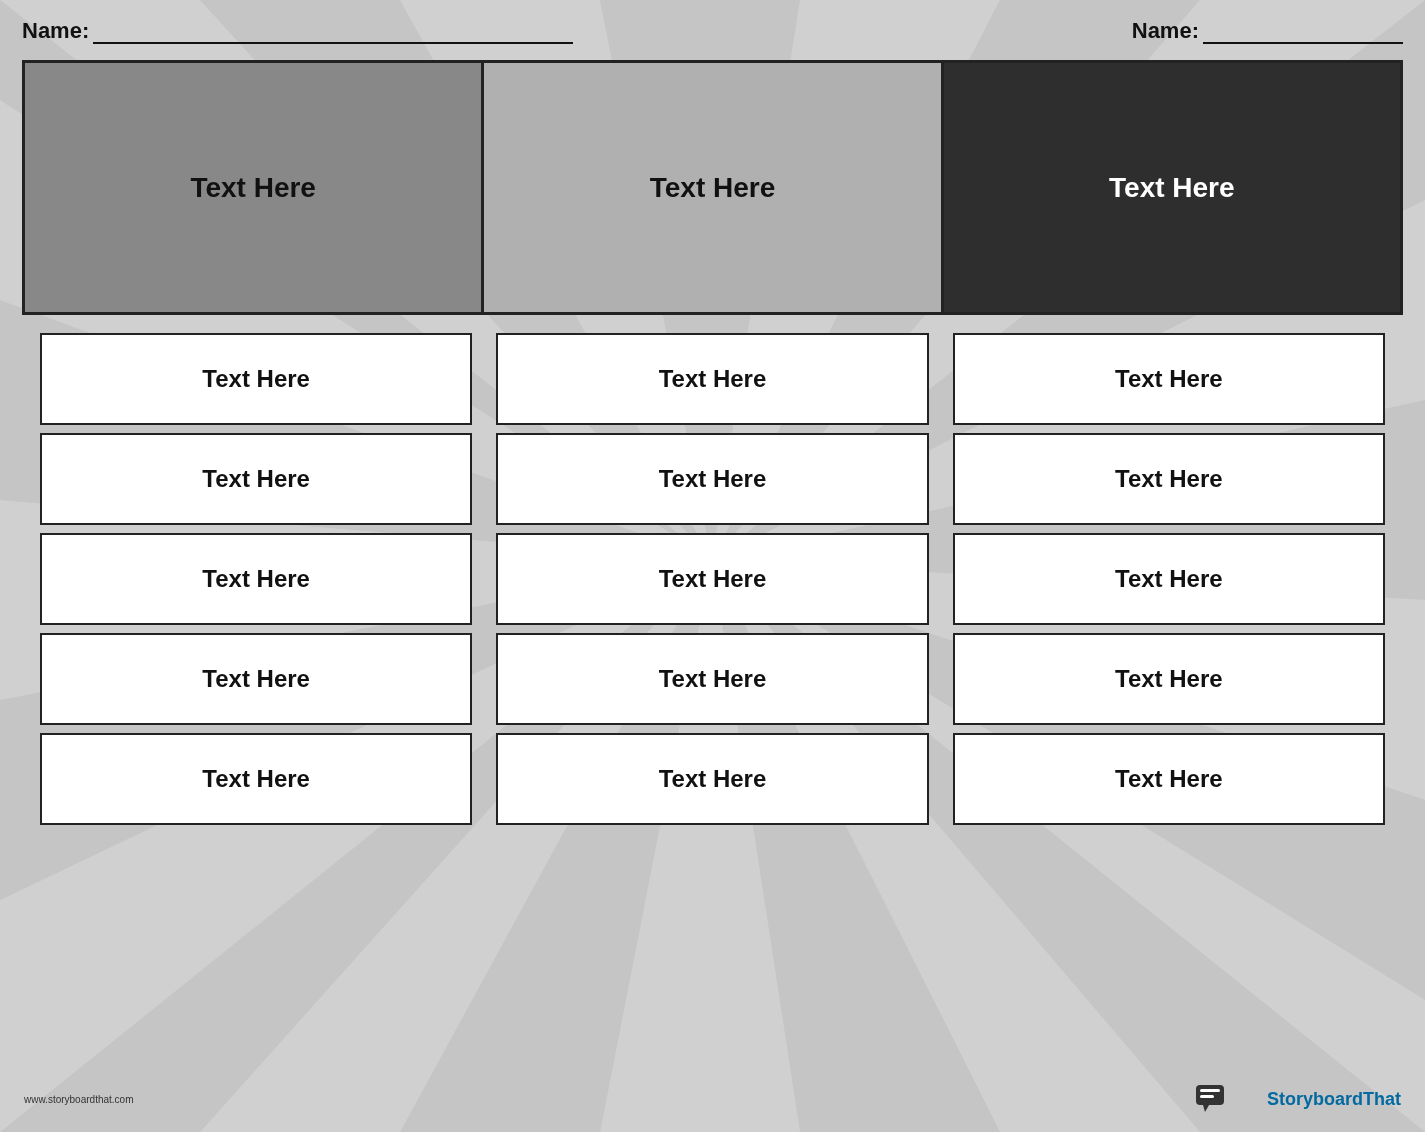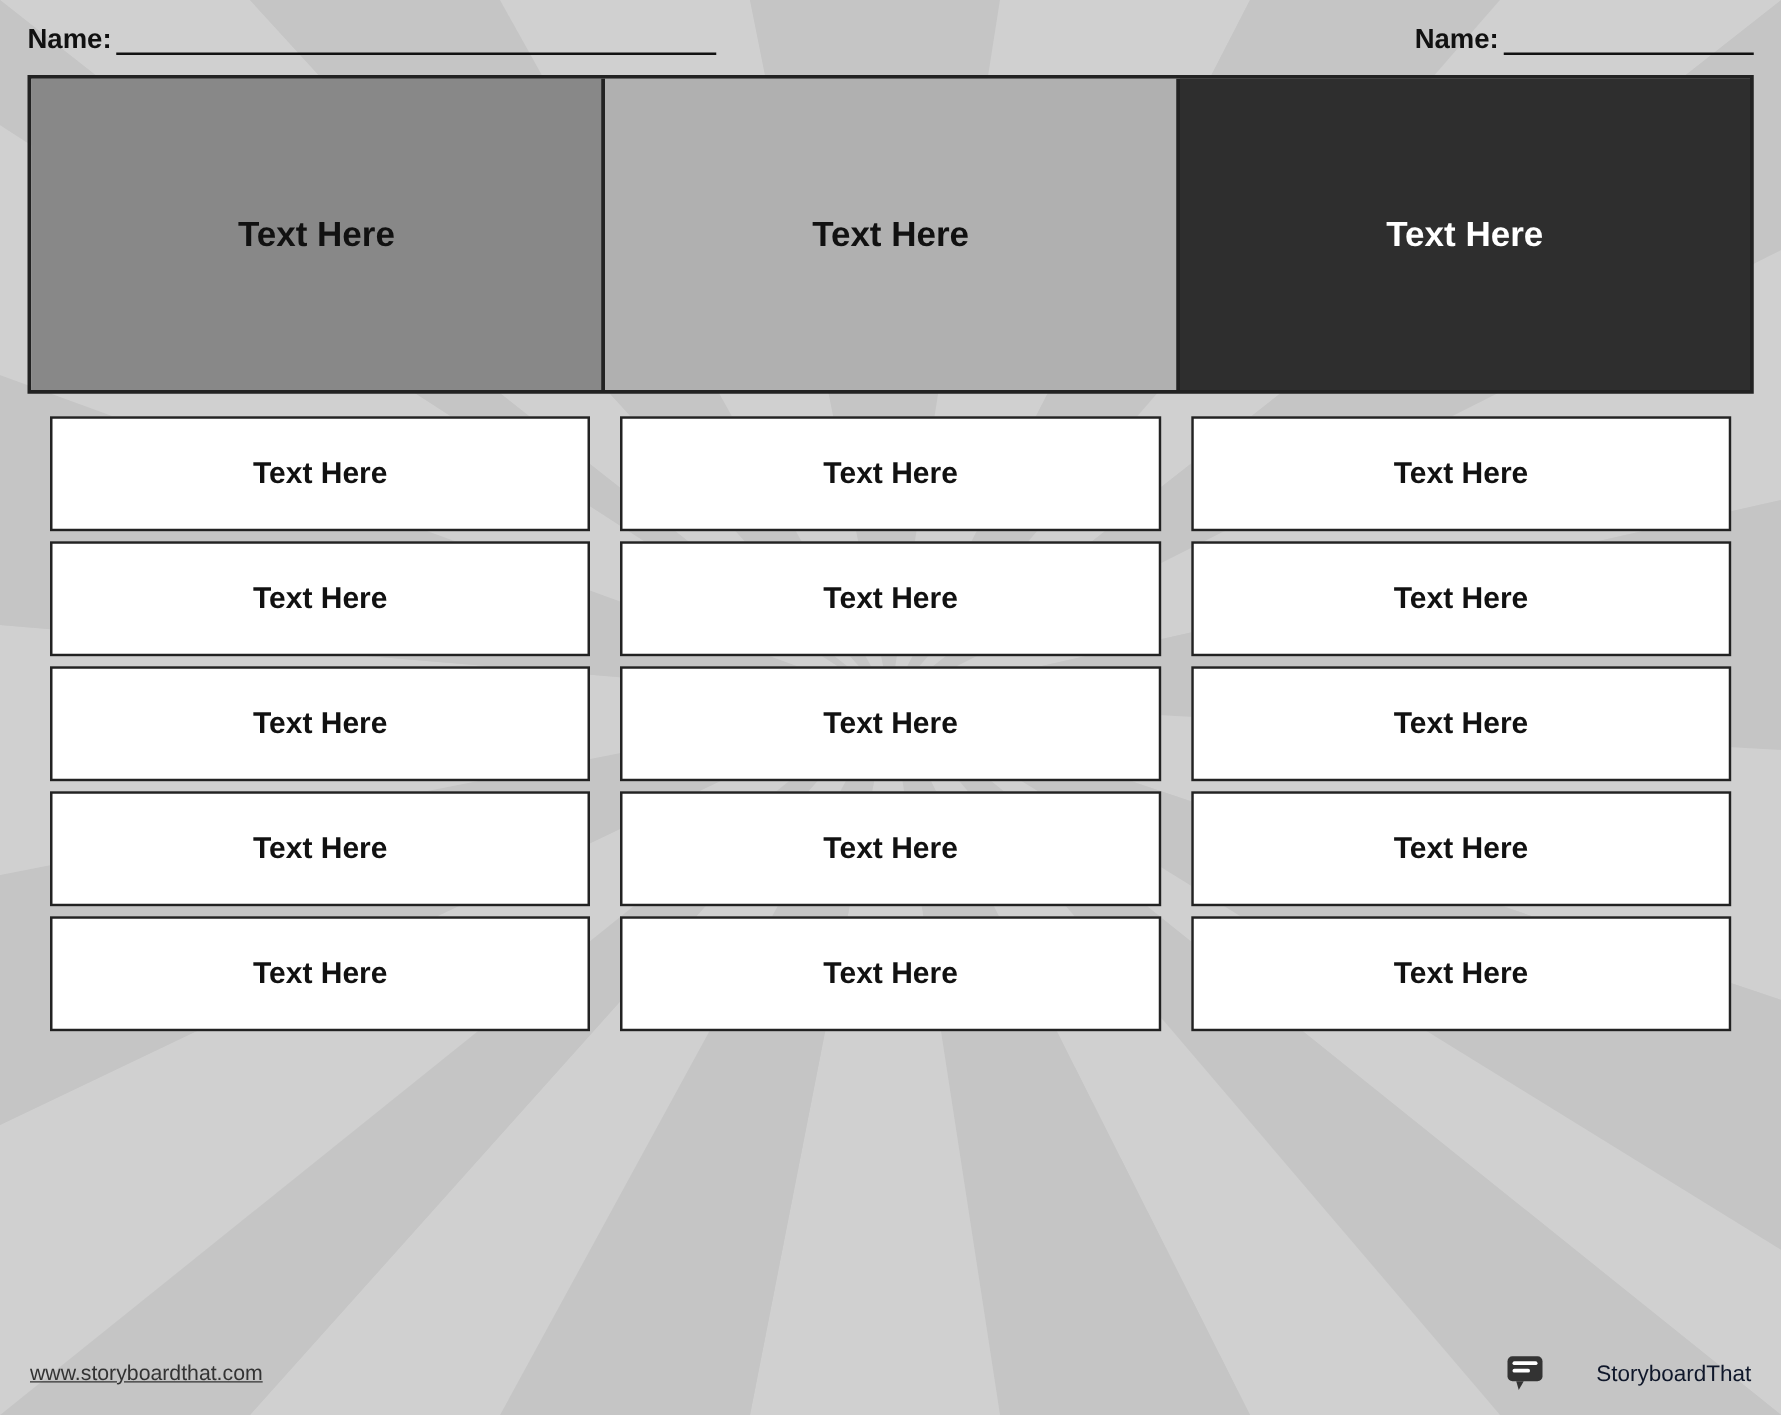--- a/index.html
+++ b/index.html
@@ -130,35 +130,34 @@
 
     
     .footer {
       display: flex;
       justify-content: space-between;
       align-items: center;
       padding: 6px 2px 0 2px;
     }
 
     .footer-url {
-      font-size: 17px;
+      font-size: 10px;
       color: #333;
-      text-decoration: underline;
     }
 
     .footer-brand {
       display: flex;
       align-items: center;
       gap: 8px;
     }
 
     .footer-brand-text {
       font-size: 18px;
-      font-weight: normal;
-      color: #0f172a;
+      font-weight: bold;
+      color: #0369a1;
       margin-left: 28px;
     }
 
     .brand-icon {
       width: 36px;
       height: 30px;
     }
   </style>
 </head>
 <body>

